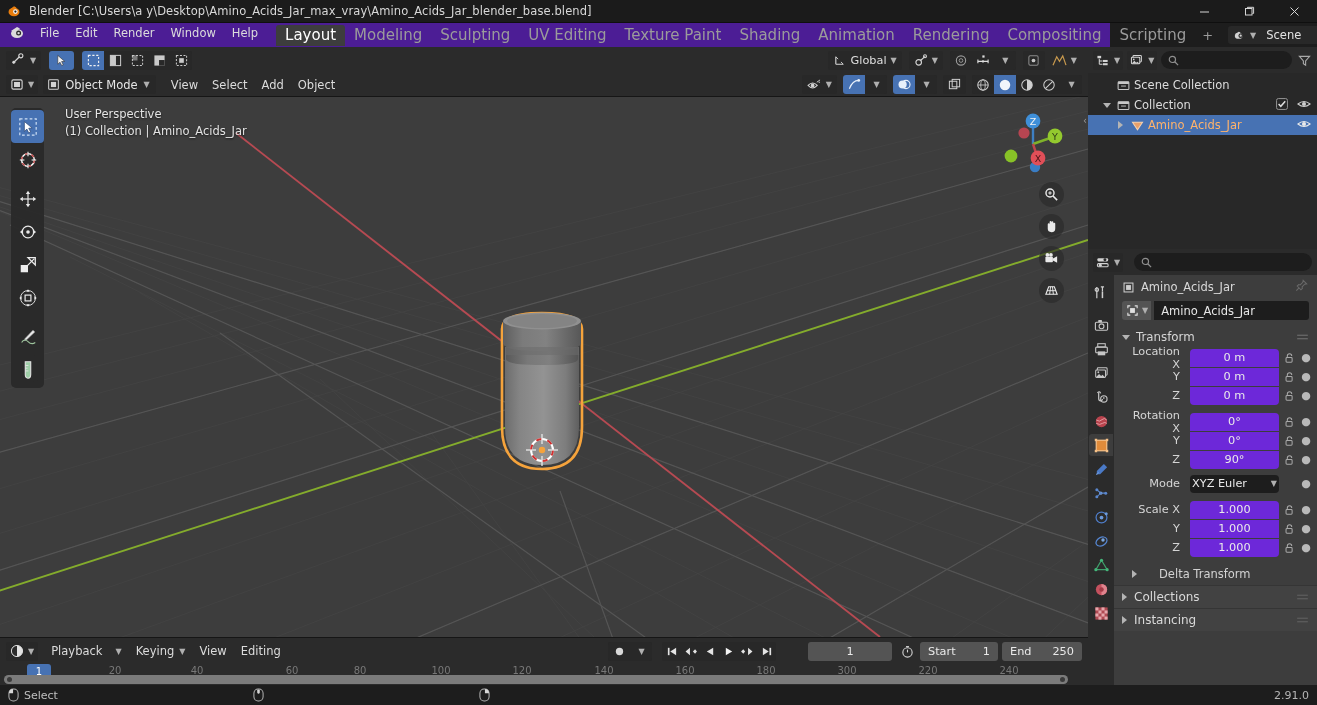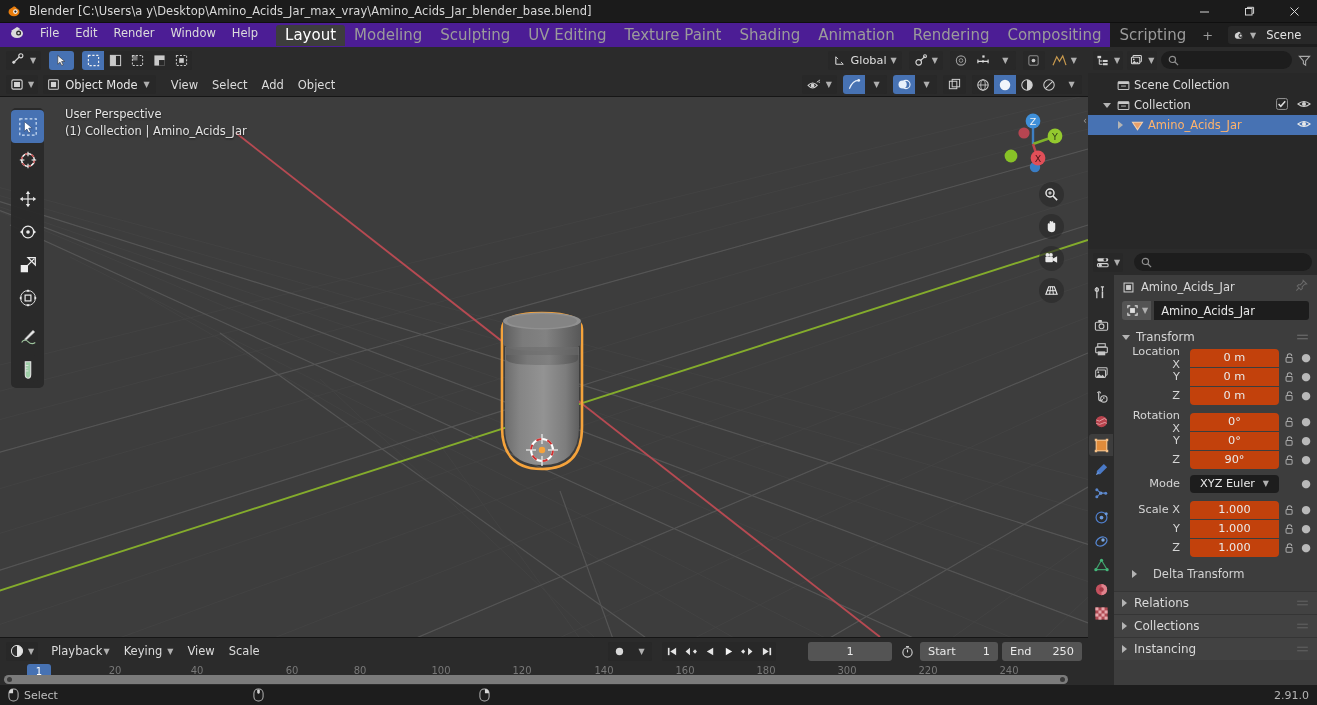--- a/index.html
+++ b/index.html
@@ -224,32 +224,32 @@
     align-items:center; padding: 0 7px; font-size: 11.5px; color: #e6e6e6;
   }
   .panel-head {
     height: 22px; display:flex; align-items:center; gap:6px; padding: 0 8px;
     font-size: 11.8px; color: #d6d6d6;
   }
   .grip { margin-left:auto; width: 13px; opacity: .45; }
   .prop-row { display:flex; align-items:center; height: 19px; margin-bottom: 0px; padding: 0 6px 0 8px; gap: 4px; }
   .prop-label { width: 64px; text-align: right; font-size: 11.3px; color: #d5d5d5; padding-right: 6px; }
   .val-field {
-    flex: 1; height: 18px; background: #c2410c; display:flex; align-items:center;
+    flex: 1; height: 18px; background: #6d28d9; display:flex; align-items:center;
     justify-content:center; font-size: 11.3px; color: #eaeaea;
   }
   .val-field.top { border-radius: 4px 4px 0 0; }
   .val-field.mid { border-radius: 0; }
   .val-field.bot { border-radius: 0 0 4px 4px; }
   .val-field.single { border-radius: 4px; }
-  .val-field.dark { background: #1d1d1d; justify-content: space-between; padding: 0 10px; }
+  .val-field.dark { background: #1d1d1d; justify-content: space-between; padding: 0 2px; }
   .lock-ico { width: 14px; display:flex; align-items:center; justify-content:center; }
   .dot-ico { width: 10px; display:flex; align-items:center; justify-content:center; color:#b9b9b9; font-size: 11px; }
   .row-gap { height: 7px; }
-  .sub-panel { display:flex; align-items:center; gap:16px; padding: 4px 8px 4px 18px; font-size: 11.5px; color: #d2d2d2; }
+  .sub-panel { display:flex; align-items:center; gap:22px; padding: 4px 8px 4px 18px; font-size: 11.5px; color: #d2d2d2; }
   .big-panel {
     height: 23px; display:flex; align-items:center; gap:7px; padding: 0 8px;
     font-size: 12px; color: #d9d9d9; background: #424242; border-top: 1px solid #353535;
   }
 </style>
 </head>
 <body>
 
 <div class="app">
 
@@ -791,30 +791,30 @@
     <div class="tl-header">
       <div class="hdr-btn" style="padding:0 4px;">
         <svg width="14" height="14" viewBox="0 0 15 15">
           <circle cx="7.5" cy="7.5" r="6" fill="#e2e2e2"></circle>
           <path d="M7.5 1.5 A6 6 0 0 0 7.5 13.5 Z" fill="#2b2b2b"></path>
           <circle cx="7.5" cy="7.5" r="6" fill="none" stroke="#e2e2e2" stroke-width="1"></circle>
         </svg>
         <span class="chev">▼</span>
       </div>
       <div style="width:6px"></div>
-      <div class="menu-sm" style="display:flex;align-items:center;gap:0;">
+      <div class="menu-sm" style="display:flex;align-items:center;gap:12px;">
         <span>Playback</span>
         <span class="chev">▼</span>
       </div>
       <div class="menu-sm" style="display:flex;align-items:center;gap:4px;">
         <span>Keying</span>
         <span class="chev">▼</span>
       </div>
       <div class="menu-sm">View</div>
-      <div class="menu-sm">Scale</div>
+      <div class="menu-sm">Editing</div>
 
       <div style="flex:1"></div>
 
       <div class="hdr-grp">
         <div class="seg">
           <svg width="11" height="11" viewBox="0 0 12 12">
               <circle cx="6" cy="6" r="4" fill="#d8d8d8"></circle>
             </svg>
         </div>
         <div class="seg">
@@ -1291,30 +1291,20 @@
             </svg>
         </div>
         <div class="dot-ico">●</div>
       </div>
 
       <div class="sub-panel" style="margin-top:6px;">
         <div class="tri tri-right"></div>
         <span>Delta Transform</span>
       </div>
 
-      <div class="big-panel" style="margin-top:6px;">
-        <div class="tri tri-right"></div>
-        <span>Relations</span>
-        <div class="grip">
-          <svg width="13" height="8" viewBox="0 0 14 9">
-              <line x1="1" y1="2.5" x2="13" y2="2.5" stroke="#8d8d8d" stroke-width="1.1"></line>
-              <line x1="1" y1="6.5" x2="13" y2="6.5" stroke="#8d8d8d" stroke-width="1.1"></line>
-            </svg>
-        </div>
-      </div>
       <div class="big-panel">
         <div class="tri tri-right"></div>
         <span>Collections</span>
         <div class="grip">
           <svg width="13" height="8" viewBox="0 0 14 9">
               <line x1="1" y1="2.5" x2="13" y2="2.5" stroke="#8d8d8d" stroke-width="1.1"></line>
               <line x1="1" y1="6.5" x2="13" y2="6.5" stroke="#8d8d8d" stroke-width="1.1"></line>
             </svg>
         </div>
       </div>

